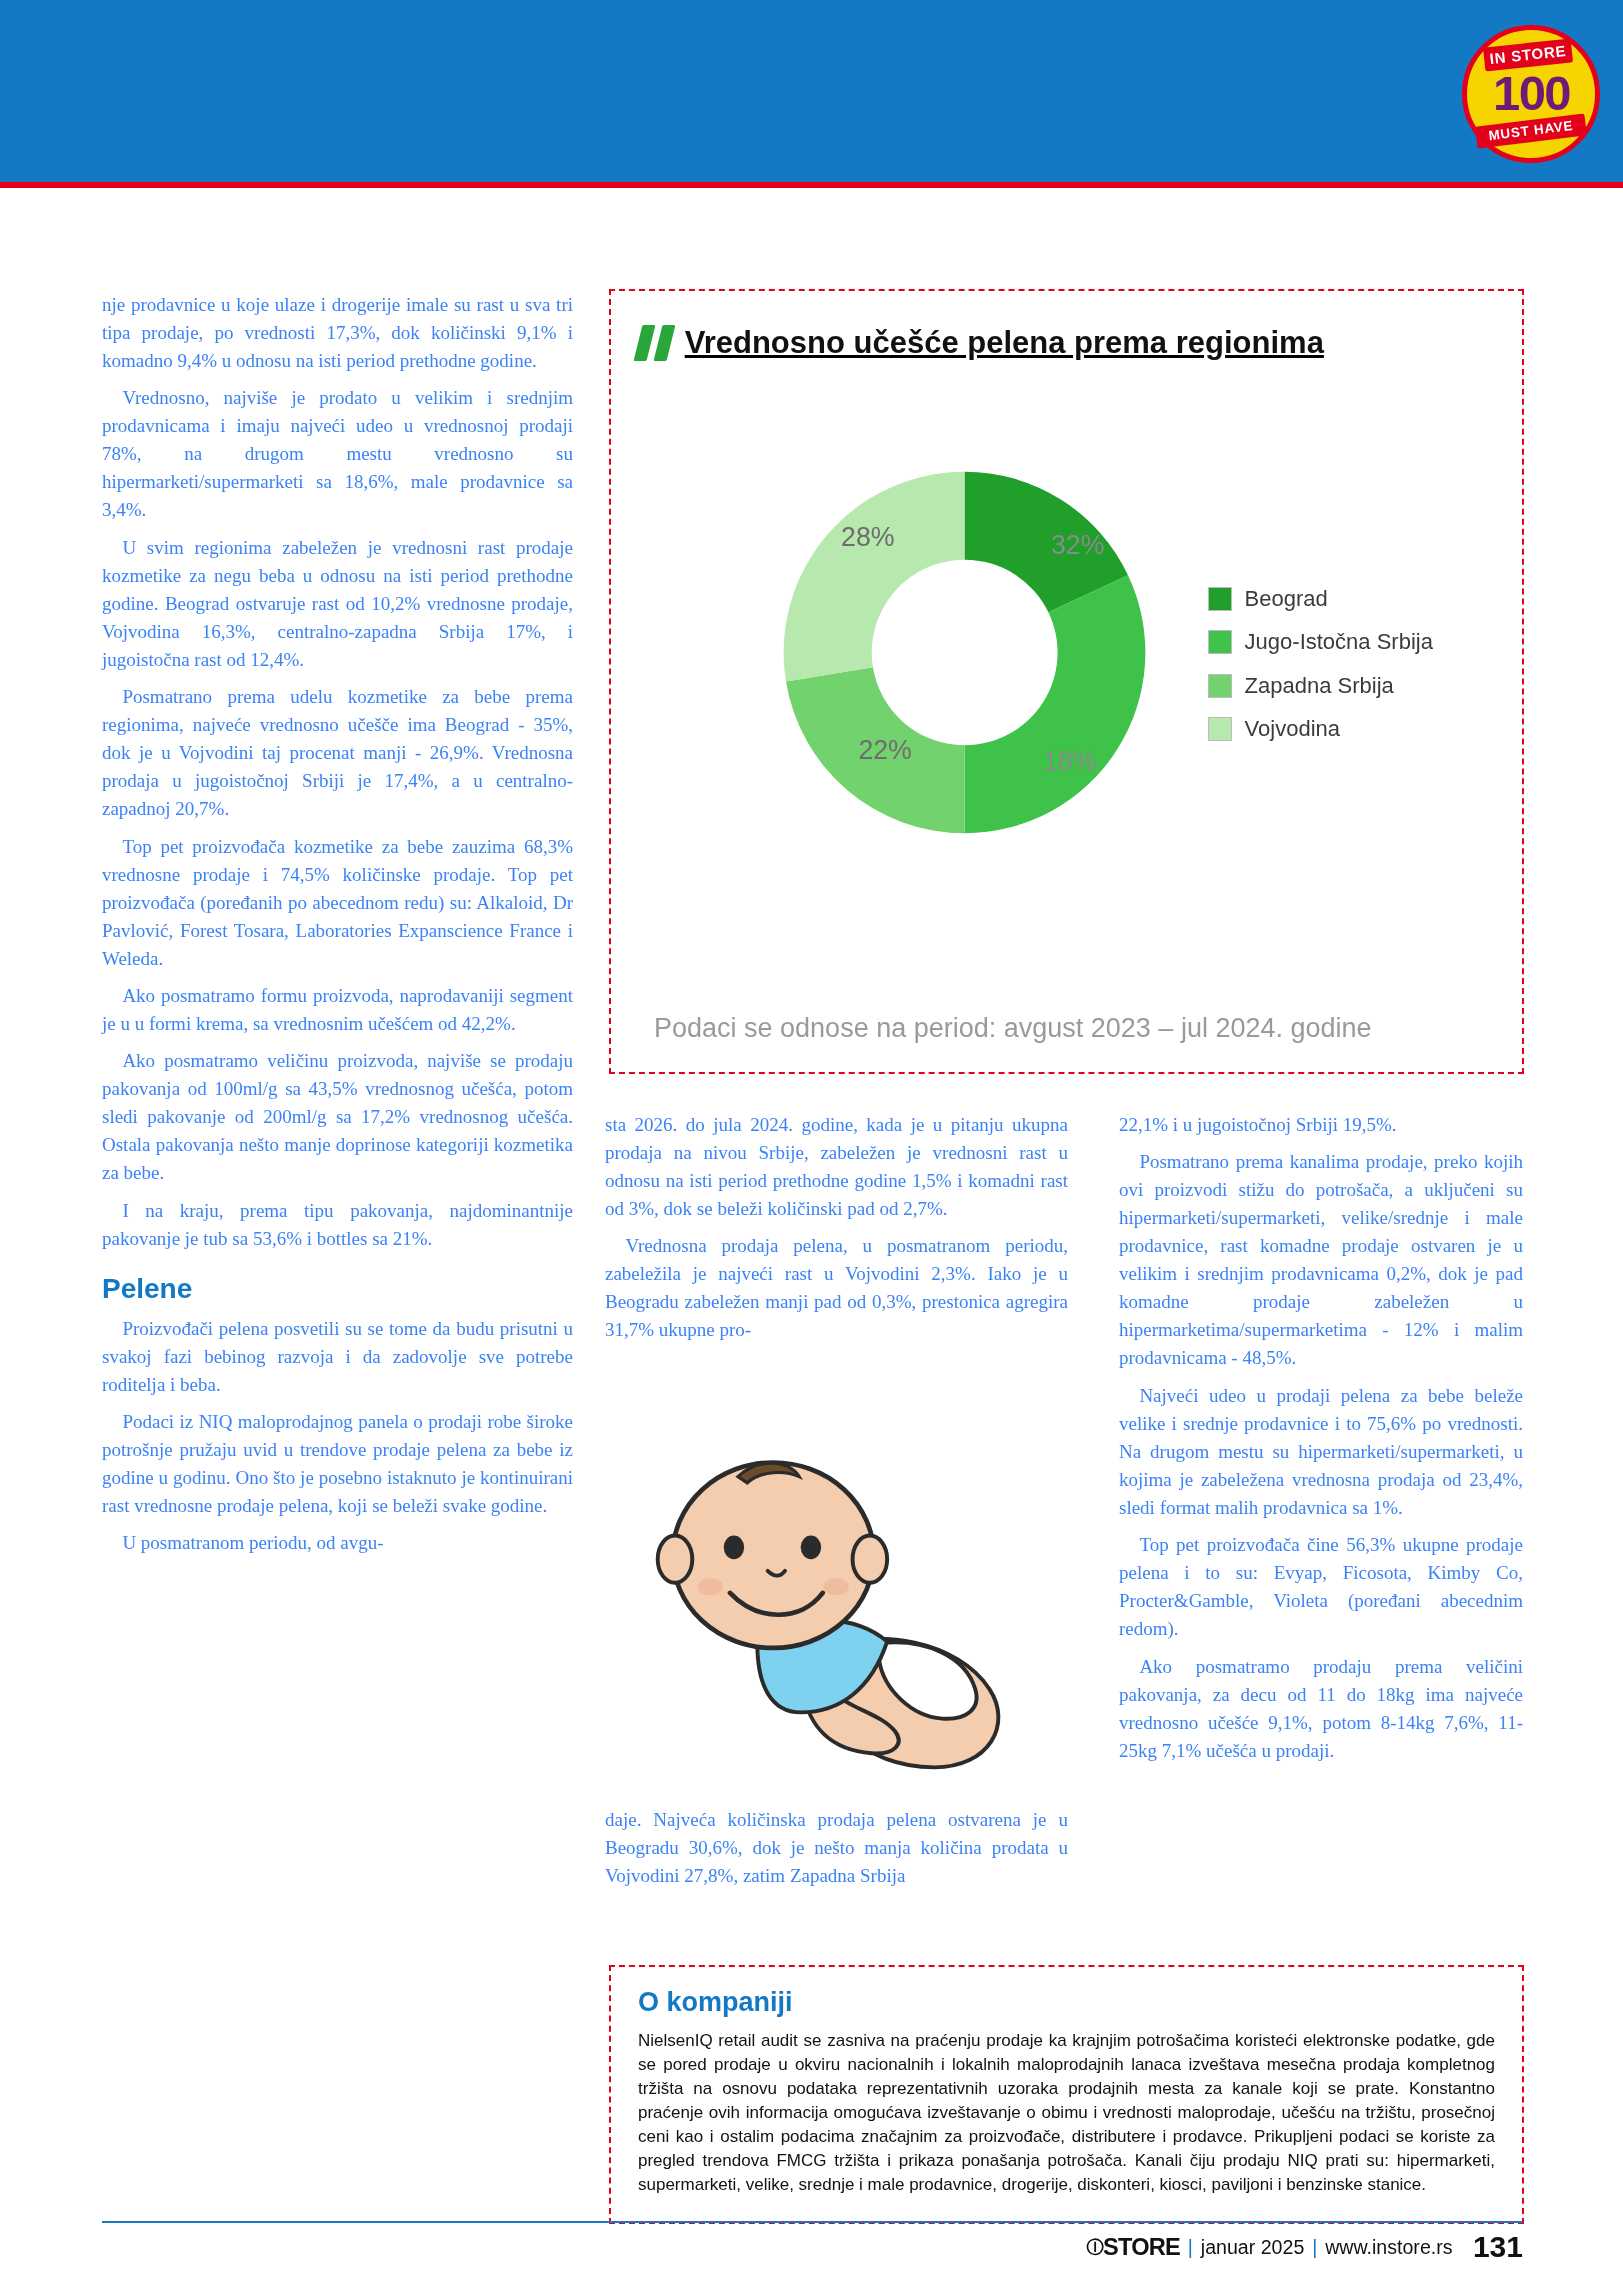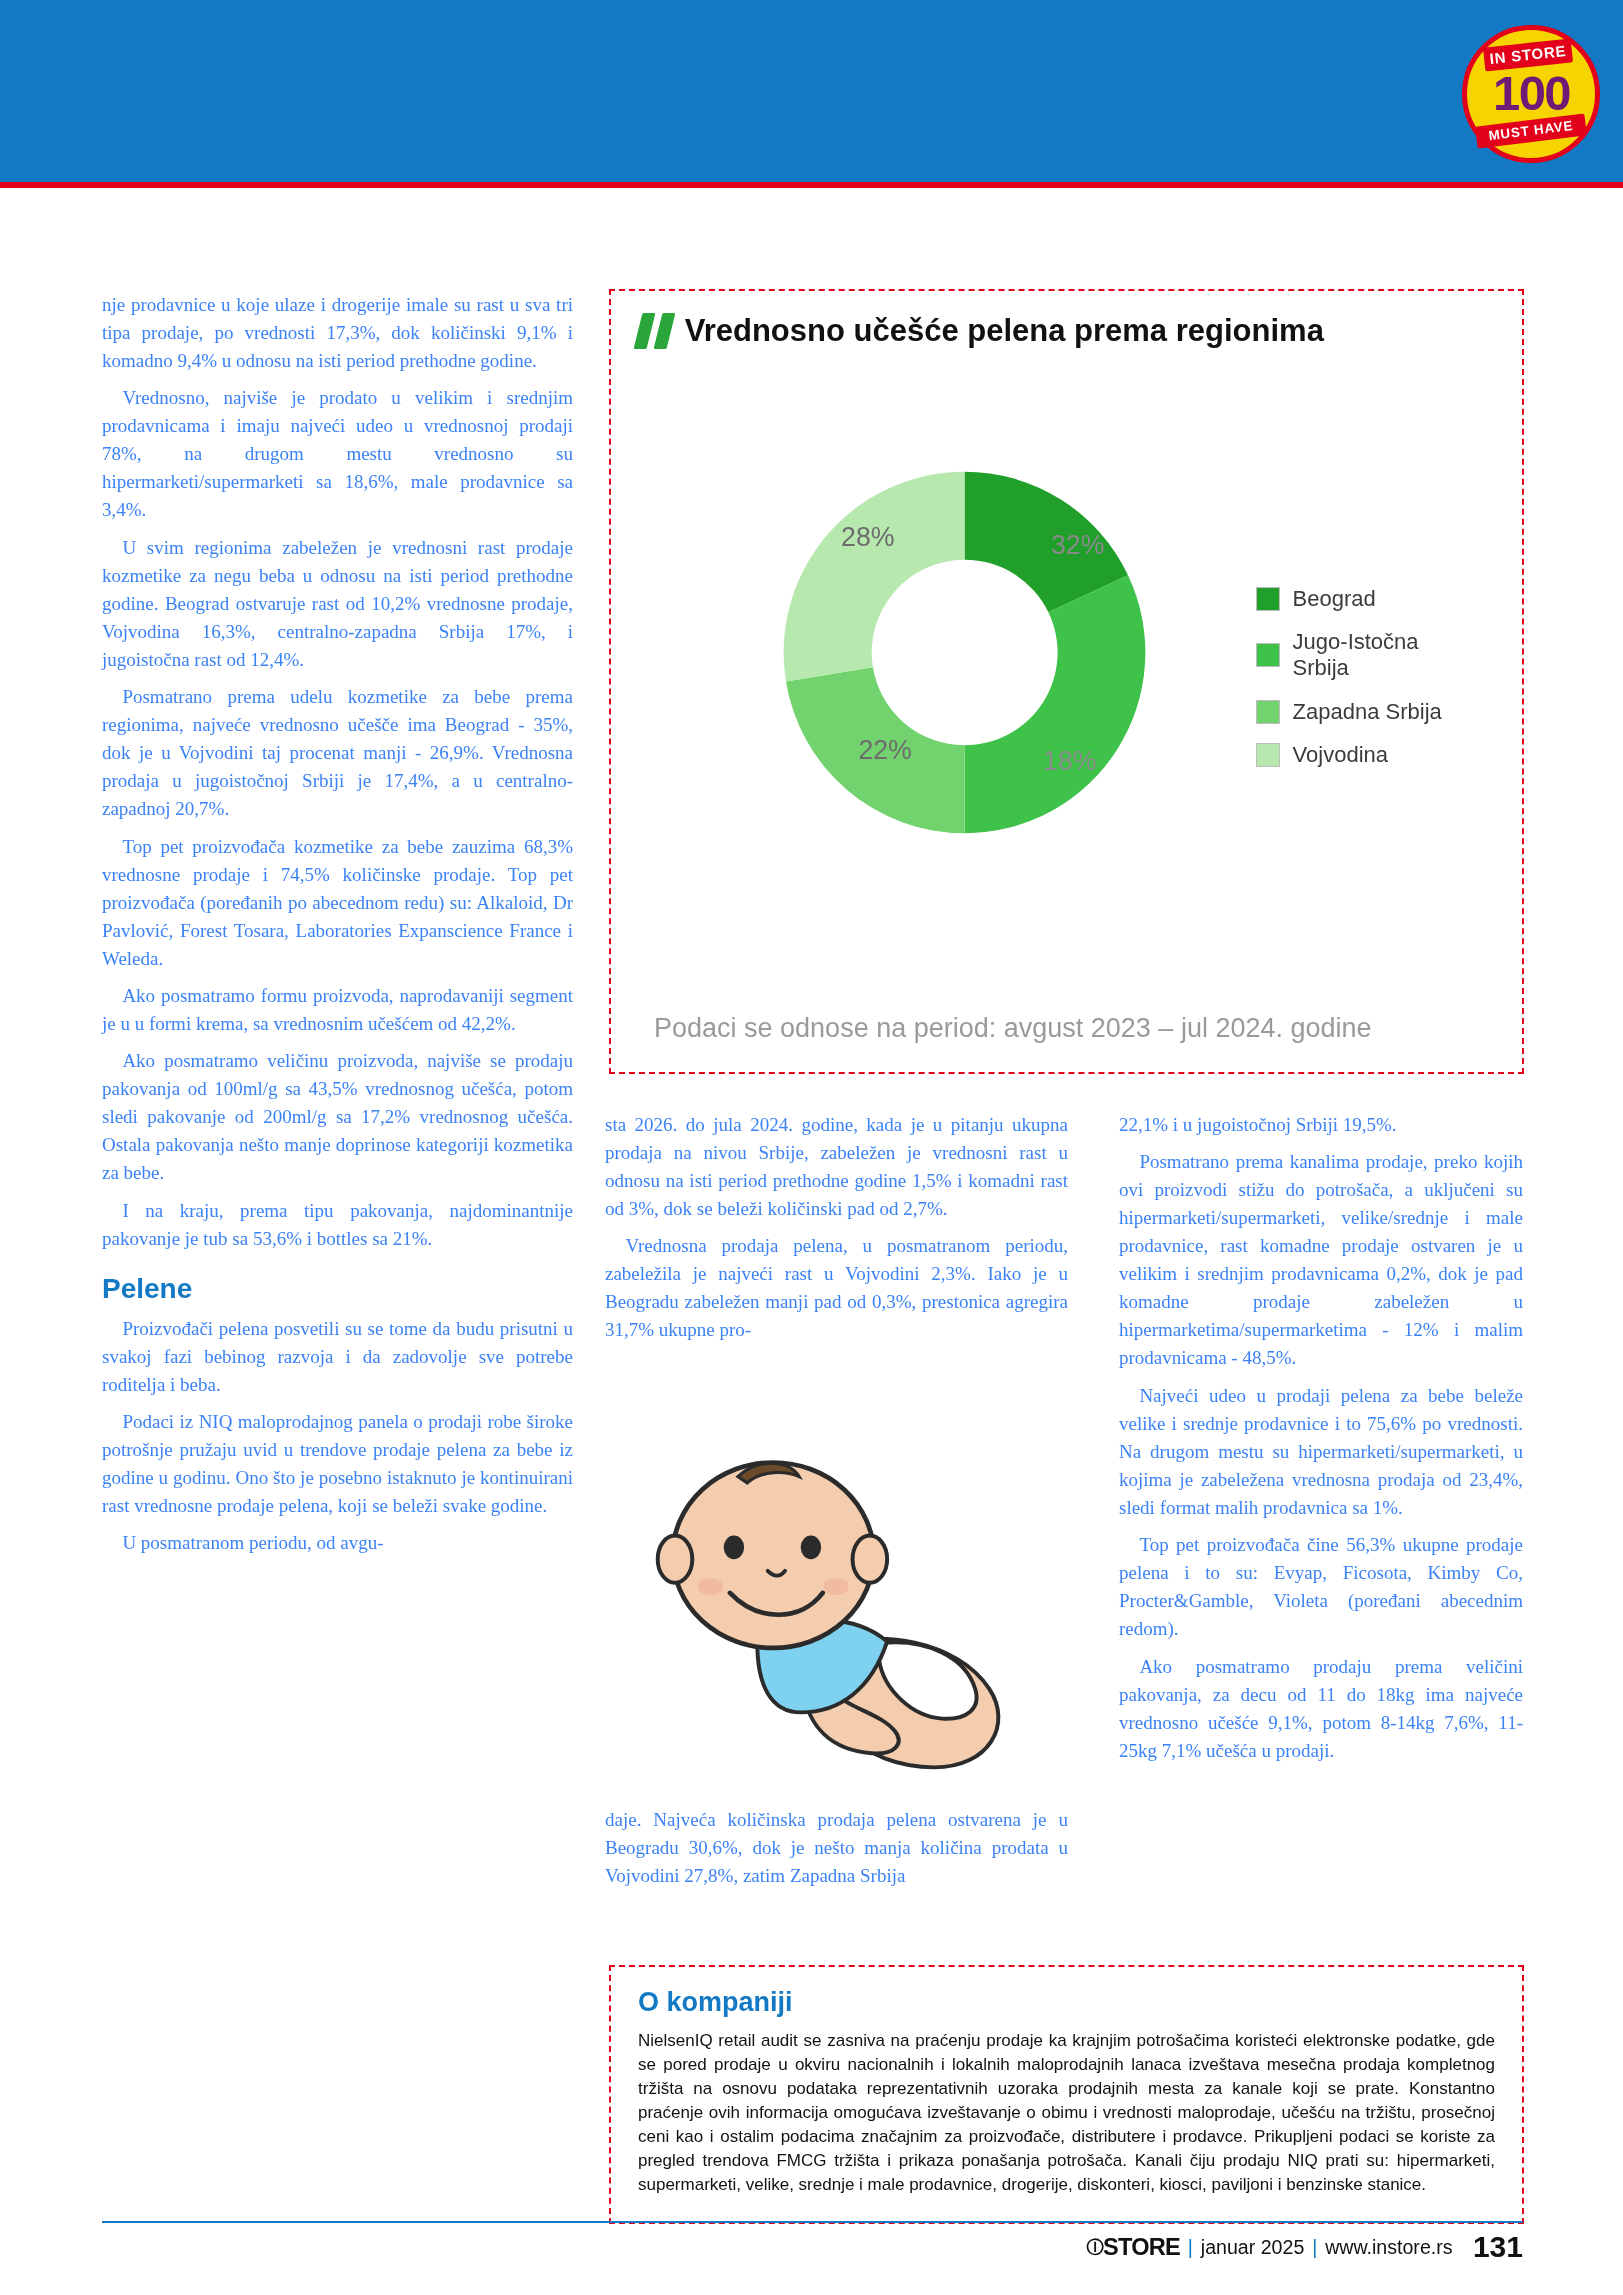--- a/index.html
+++ b/index.html
@@ -119,24 +119,25 @@
   .chart-box {
     position: absolute;
     left: 609px; top: 289px;
     width: 915px; height: 785px;
     border: 2.4px dashed #e2001a;
     background: #ffffff;
     box-sizing: border-box;
   }
   .chart-title-row {
     position: absolute;
-    left: 23.6px; top: 22px;
+    left: 23.6px; top: 34px;
     width: 856px;
     display: flex;
     align-items: flex-start;
+    text-decoration: underline;
   }
   .quote-mark {
     width: 47px; height: 36px;
     position: relative;
     flex: 0 0 47px;
   }
   .quote-mark span {
     position: absolute;
     top: 0;
     width: 12.6px; height: 36px;
@@ -167,21 +168,20 @@
   .legend {
     position: absolute;
     left: 550px; top: 185px;
     width: 259px;
     background: rgba(255,255,255,0.85);
   }
   .legend-item {
     display: flex;
     align-items: center;
     margin-bottom: 17.3px;
-    margin-left: 48px;
   }
   .legend-swatch {
     width: 22px; height: 22px;
     margin-right: 12.6px;
     border: 0.8px solid #bdbdbd;
     flex: 0 0 22px;
   }
   .legend-label {
     font-family: "Liberation Sans", sans-serif;
     font-size: 22px;

